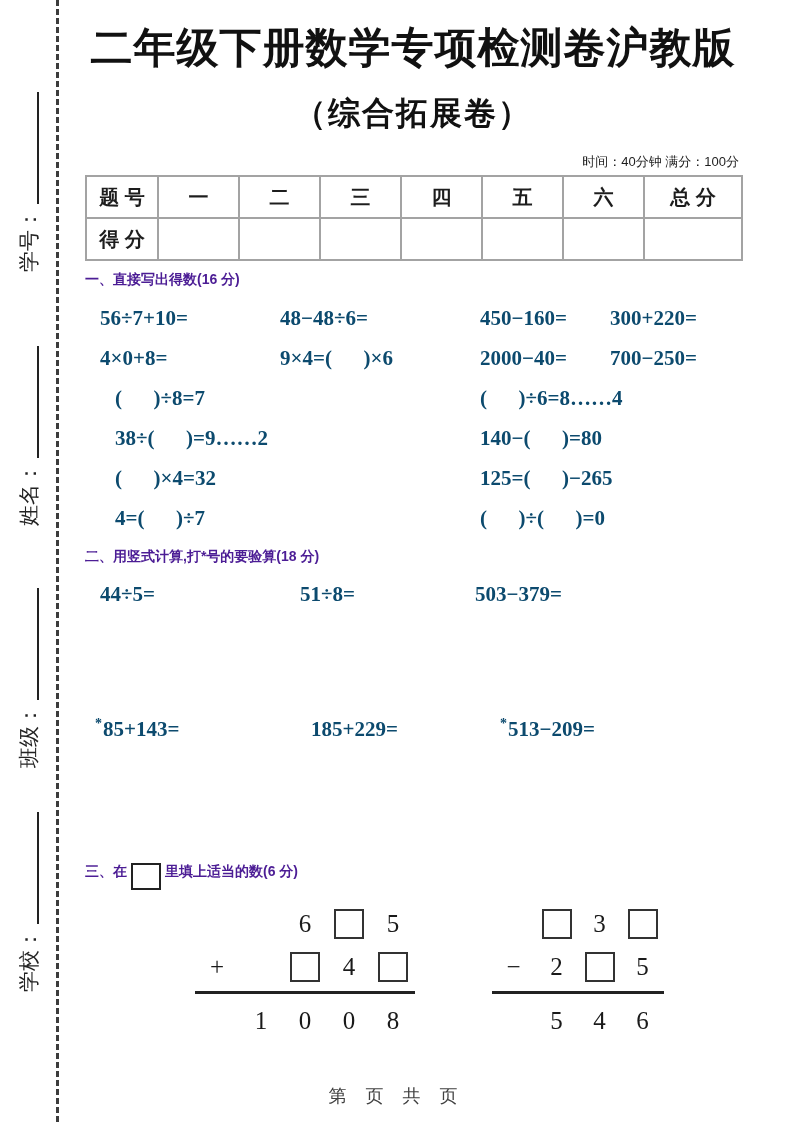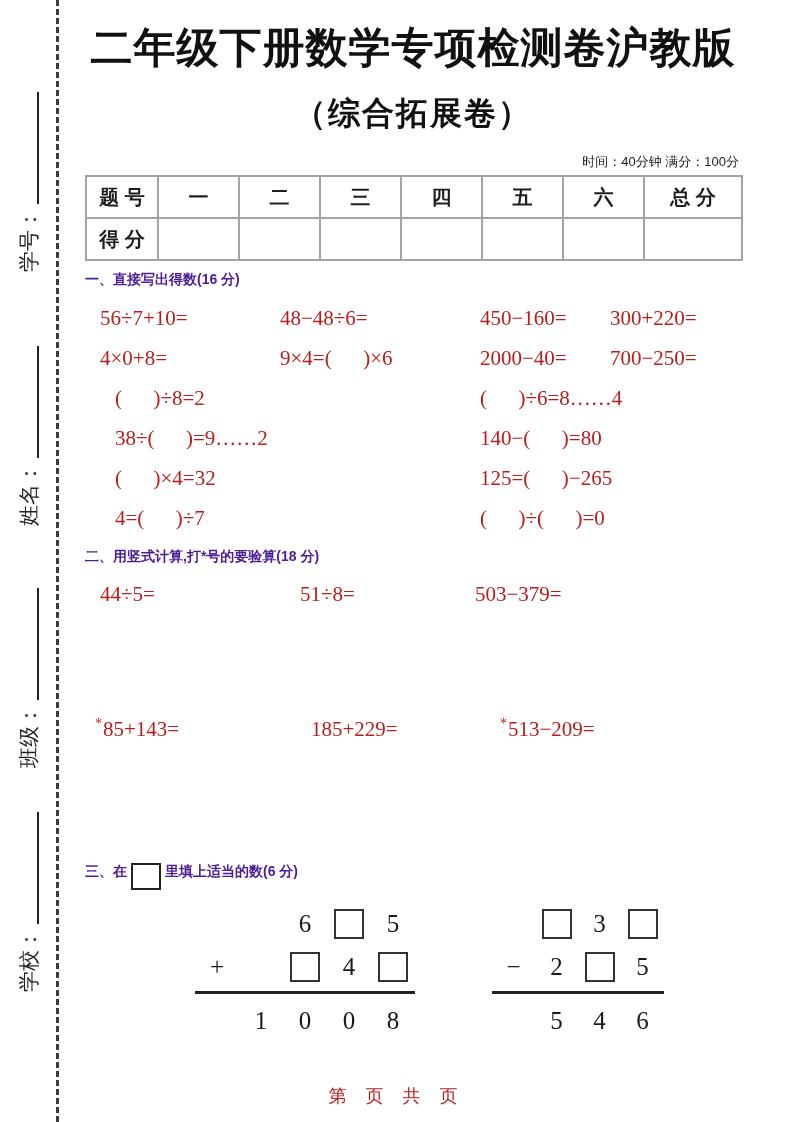--- a/index.html
+++ b/index.html
@@ -28,21 +28,21 @@
   .main { position:absolute; left:85px; top:0; width:656px; }
   .title { margin-top:20px; text-align:center; font-size:42px; font-weight:900; letter-spacing:1px; color:#111; }
   .subtitle { margin-top:16px; text-align:center; font-size:32px; font-weight:900; letter-spacing:2px; color:#111; }
   .meta { margin-top:17px; text-align:right; font-size:13px; font-weight:500; padding-right:2px; }
 
   table.score-table { width:100%; border-collapse:collapse; table-layout:fixed; margin-top:4px; }
   .score-table td { border:2px solid #a3a3a3; height:42px; text-align:center; font-size:20px; }
   .score-table td.hd { font-weight:bold; }
 
   .sec-heading { font-size:14px; font-weight:bold; color:#4c1d95; margin-top:10px; }
-  .prob { font-family:"Liberation Serif", serif; font-size:21px; white-space:pre; color:#b91c1c; }
+  .prob { font-family:"Liberation Serif", serif; font-size:21px; white-space:pre; color:#0c4a6e;font-weight:bold; }
   .star { font-family:"Liberation Serif", serif; font-size:14px; vertical-align:super; margin-right:1px; }
 
   .grid4 { display:grid; grid-template-columns:180px 200px 130px 1fr; padding-left:15px; height:40px; align-items:center; }
   .g4-a { margin-top:9px; }
   .grid2 { display:grid; grid-template-columns:365px 1fr; padding-left:30px; }
   .grid2 .prob { height:40px; display:flex; align-items:center; }
 
   .grid3a { display:grid; grid-template-columns:200px 175px 1fr; padding-left:15px; height:40px; align-items:center; margin-top:8px; }
   .grid3b { display:grid; grid-template-columns:215px 190px 1fr; padding-left:10px; height:40px; align-items:center; margin-top:95px; }
 
@@ -53,21 +53,21 @@
   .vp-add { margin-left:110px; width:220px; }
   .vp-sub { margin-left:77px; width:172px; }
   .vp-grid-5 { display:grid; grid-template-columns:repeat(5,44px); }
   .vp-grid-4 { display:grid; grid-template-columns:repeat(4,43px); }
   .vc { height:43px; display:flex; align-items:center; justify-content:center;
         font-family:"Liberation Serif", serif; font-size:25px; color:#1a1a1a; }
   .fill-box { width:30px; height:30px; border:2px solid #333; background:#fff; }
   .vp-line { border-top:3px solid #222; margin-top:3px; margin-bottom:5px; }
 
   .footer { position:absolute; bottom:14px; left:0; width:100%; text-align:center;
-            font-size:18px; letter-spacing:7px; color:#b91c1c; }
+            font-size:18px; letter-spacing:7px; color:#404040; }
 </style>
 </head>
 <body>
 
 <div class="page">
 
   <div class="cut-line"></div>
 
   <div class="margin-item mi-1">
     <span>学号：</span>
@@ -135,21 +135,21 @@
       <span class="prob">450−160=</span>
       <span class="prob">300+220=</span>
     </div>
     <div class="grid4">
       <span class="prob">4×0+8=</span>
       <span class="prob">9×4=(      )×6</span>
       <span class="prob">2000−40=</span>
       <span class="prob">700−250=</span>
     </div>
     <div class="grid2">
-      <span class="prob">(      )÷8=2</span>
+      <span class="prob">(      )÷8=7</span>
       <span class="prob">(      )÷6=8……4</span>
       <span class="prob">38÷(      )=9……2</span>
       <span class="prob">140−(      )=80</span>
       <span class="prob">(      )×4=32</span>
       <span class="prob">125=(      )−265</span>
       <span class="prob">4=(      )÷7</span>
       <span class="prob">(      )÷(      )=0</span>
     </div>
 
     <div class="sec-heading">二、用竖式计算,打*号的要验算(18 分)</div>

